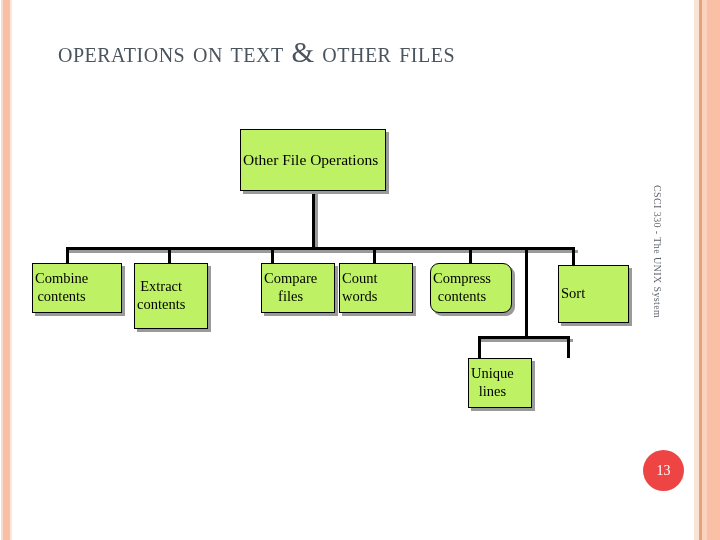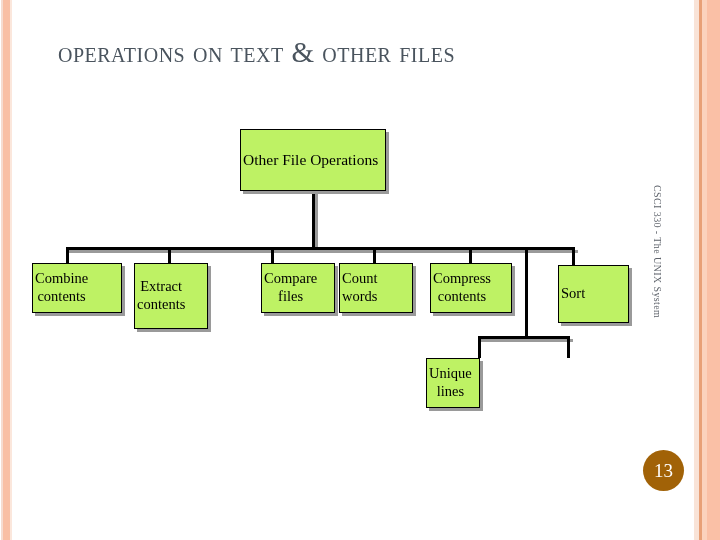--- a/index.html
+++ b/index.html
@@ -66,23 +66,23 @@
   }
 
   
   #page-badge {
     position: absolute;
     left: 643px;
     top: 450px;
     width: 41px;
     height: 41px;
     border-radius: 50%;
-    background: #a16207;
+    background: #ef4444;
     color: #ffffff;
-    font-size: 19px;
+    font-size: 14px;
     font-family: "Liberation Serif", "DejaVu Serif", serif;
     display: flex;
     align-items: center;
     justify-content: center;
   }
 
   
   #chart {
     position: absolute;
     left: 0;
@@ -158,36 +158,36 @@
     </div>
     <div class="node" style="left:134px; top:263px; width:74px; height:66px;">
       <span class="label"><span>Extract</span><br><span>contents</span></span>
     </div>
     <div class="node" style="left:237px; top:263px; width:74px; height:50px;margin-left:24px;">
       <span class="label"><span>Compare</span><br><span>files</span></span>
     </div>
     <div class="node" style="left:339px; top:263px; width:74px; height:50px;">
       <span class="label"><span>Count</span><br><span>words</span></span>
     </div>
-    <div class="node" style="left:430px; top:263px; width:82px; height:50px;">
+    <div class="node" style="left:430px; top:263px; width:82px; height:50px;border-radius:9px;">
       <span class="label"><span>Compress</span><br><span>contents</span></span>
     </div>
     <div class="node" style="left:558px; top:265px; width:71px; height:58px;">
       <span class="label">Sort</span>
     </div>
 
     <div class="conn" style="left:525px; top:247px; width:3px; height:92px;"></div>
 
     <div class="conn shadow" style="left:481px; top:339px; width:92px; height:3px;"></div>
     <div class="conn" style="left:478px; top:336px; width:92px; height:3px;"></div>
 
     <div class="conn" style="left:478px; top:336px; width:3px; height:22px;"></div>
     <div class="conn" style="left:567px; top:336px; width:3px; height:22px;"></div>
 
-    <div class="node" style="left:426px; top:358px; width:54px; height:50px;">
+    <div class="node" style="left:468px; top:358px; width:64px; height:50px;">
       <span class="label"><span>Unique</span><br><span>lines</span></span>
     </div>
 
   </div>
 
   <div id="page-badge">13</div>
 
 </div>
 
 </body></html>

